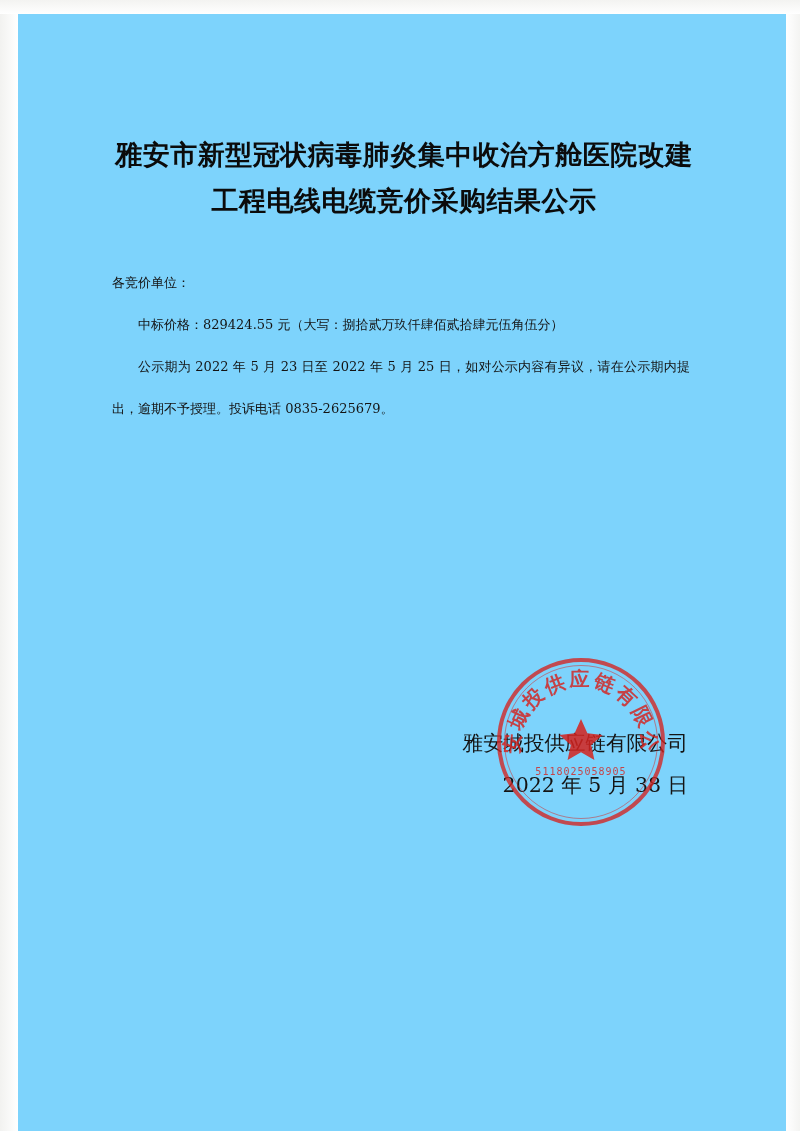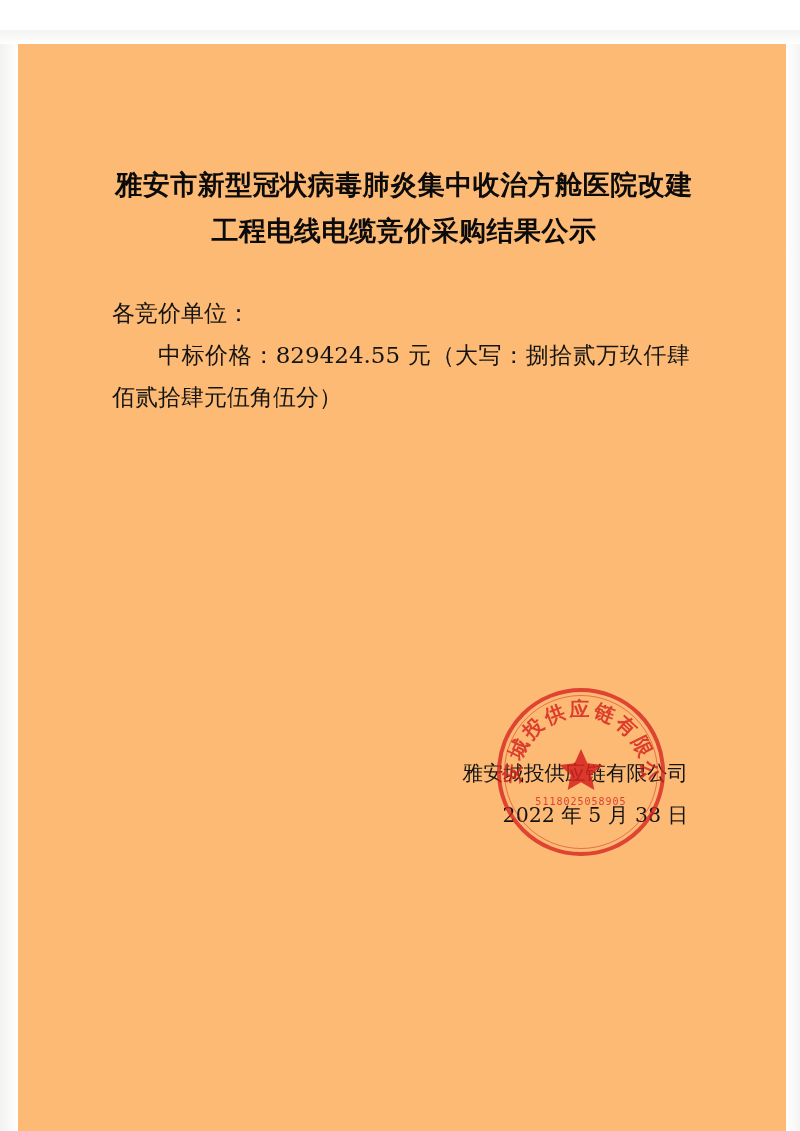--- a/index.html
+++ b/index.html
@@ -12,22 +12,21 @@
     height: 1131px;
     position: relative;
     overflow: hidden;
     font-family: "DejaVu Sans", "Liberation Sans", sans-serif;
     color: #111111;
   }
 
   .page {
     position: absolute;
     inset: 0;
-    background: #fdba74;
-    margin-top: 30px;
+    background: #7dd3fc;
   }
 
   
   .paper-edge-left {
     position: absolute;
     left: 0; top: 0; bottom: 0;
     width: 18px;
     background: linear-gradient(to right, #f2f2f0, #ffffff);
   }
   .paper-edge-right {
@@ -56,21 +55,21 @@
     letter-spacing: 0.5px;
     color: #0b0b0b;
   }
 
   .body-block {
     position: absolute;
     left: 112px;
     top: 262px;
     width: 578px;
     font-family: "DejaVu Serif", "Liberation Serif", serif;
-    font-size: 23px;
+    font-size: 13px;
     line-height: 42px;
     color: #141414;
   }
 
   .para {
     margin: 0;
     text-align: justify;
     text-justify: inter-character;
   }
   .para + .para {
@@ -165,20 +164,21 @@
 
   <div class="paper-edge-left"></div>
   <div class="paper-edge-right"></div>
   <div class="paper-edge-top"></div>
 
   <div class="doc-title">雅安市新型冠状病毒肺炎集中收治方舱医院改建工程电线电缆竞价采购结果公示</div>
 
   <div class="body-block">
     <p class="para salutation">各竞价单位：</p>
     <p class="para indent">中标价格：829424.55 元（大写：捌拾贰万玖仟肆佰贰拾肆元伍角伍分）</p>
+    <p class="para indent">公示期为 2022 年 5 月 23 日至 2022 年 5 月 25 日，如对公示内容有异议，请在公示期内提出，逾期不予授理。投诉电话 0835-2625679。</p>
   </div>
 
   <div class="sign-block">
     <div>雅安城投供应链有限公司</div>
     <div>2022 年 5 月 38 日</div>
   </div>
 
   <div class="seal">
     <div class="seal-ring"></div>
     <div class="seal-ring-inner"></div>

